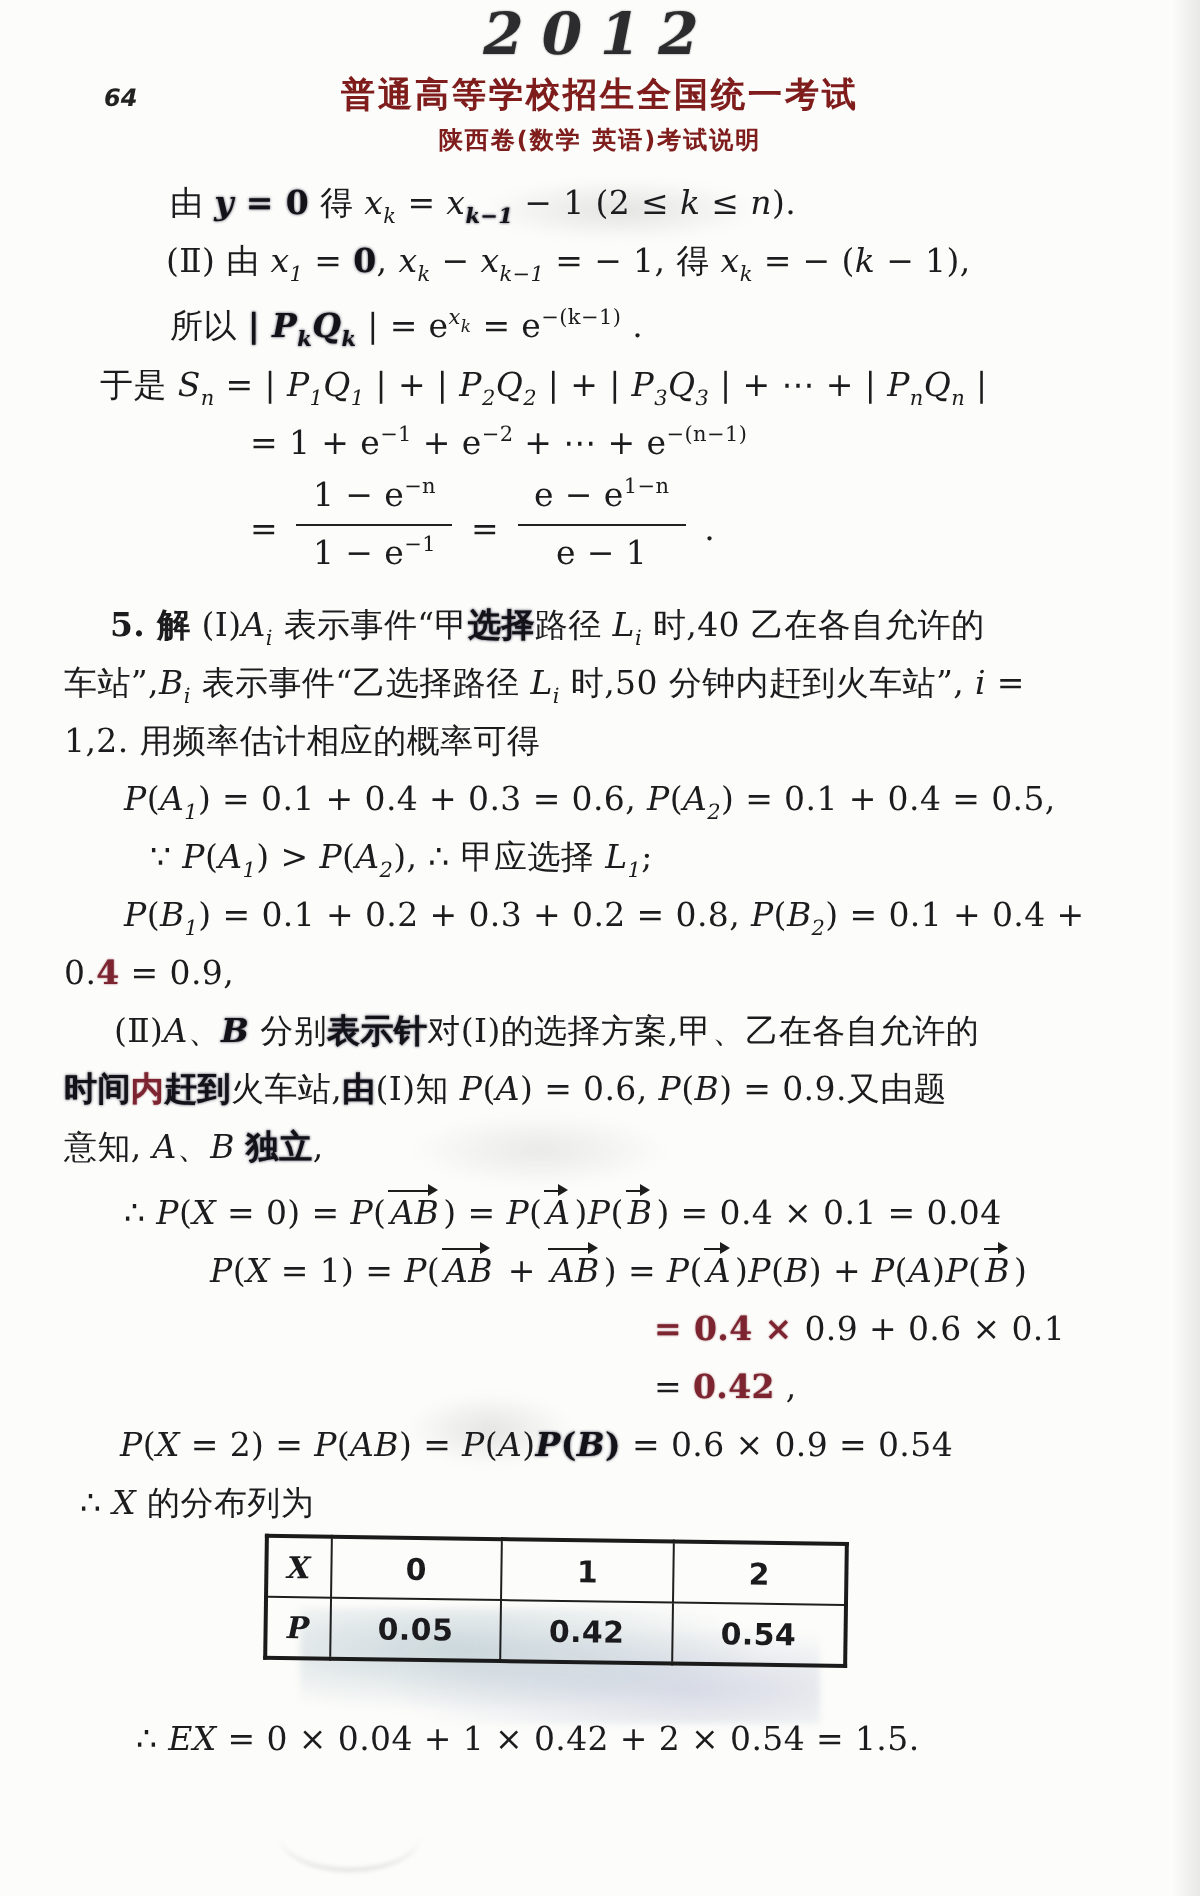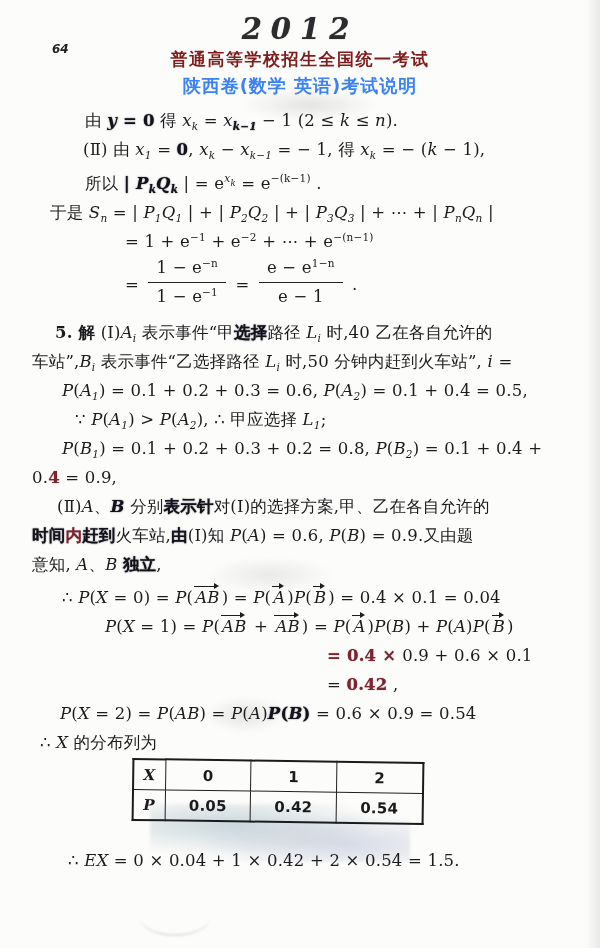--- a/index.html
+++ b/index.html
@@ -22,35 +22,35 @@
                  radial-gradient(ellipse at 75% 70%,rgba(100,115,165,.24),transparent 55%);
       filter:blur(1.5px);}
   .s3{left:200px;top:695px;width:90px;height:40px;
       background:radial-gradient(ellipse at 50% 50%,rgba(110,110,115,.16),transparent 65%);filter:blur(2px);}
   .s4{left:200px;top:555px;width:140px;height:40px;
       background:radial-gradient(ellipse at 50% 50%,rgba(100,100,110,.12),transparent 65%);filter:blur(2px);}
   .s5{left:140px;top:900px;width:70px;height:34px;border-bottom:2px solid rgba(130,130,130,.22);
       border-radius:50%;filter:blur(1px);}
 
   
-  .hdr{position:relative;text-align:center;padding-top:12px;}
+  .hdr{position:relative;text-align:center;}
   .year{
     font-family:"DejaVu Serif","Liberation Serif",serif;
     font-style:italic;font-weight:700;font-size:29px;letter-spacing:9px;
     color:#2c2c2e;text-shadow:0 0 1px rgba(40,40,40,.6);
   }
   .pageno{
     position:absolute;left:52px;top:42px;
     font-family:"DejaVu Sans","Liberation Sans",sans-serif;
     font-weight:700;font-style:italic;font-size:12px;color:#222;
   }
   .t1{font-family:"DejaVu Sans","Liberation Sans",sans-serif;font-weight:700;
       font-size:17px;letter-spacing:1.5px;color:#7f1d1d;margin-top:2px;}
   .t2{font-family:"DejaVu Sans","Liberation Sans",sans-serif;font-weight:700;
-      font-size:18px;letter-spacing:1px;color:#3b82f6;margin-top:3px;}
+      font-size:12px;letter-spacing:1px;color:#7f1d1d;margin-top:3px;}
 
   
   .content{position:relative;padding:12px 24px 0 32px;font-size:16.5px;letter-spacing:.2px;}
   .ln{line-height:22px;margin-bottom:7px;white-space:nowrap;}
   .lnfrac{margin:4px 0 6px 0;}.ml8{margin-left:8px;}.ml18{margin-left:18px;}
   .ml22{margin-left:22px;}.ml23{margin-left:23px;}.ml25{margin-left:25px;}
   .ml28{margin-left:28px;}.ml30{margin-left:30px;}.ml43{margin-left:43px;}
   .ml51{margin-left:51px;}.ml53{margin-left:53px;}.ml73{margin-left:73px;}
   .ml93{margin-left:93px;}.ml295{margin-left:295px;}
   .vgap{margin-top:11px;}
@@ -99,21 +99,22 @@
 
   <div class="content">
     <div class="ln ml53"><span>由 </span><span class="m ink">y</span><span class="ink"> = </span><span class="ink">0</span><span> 得 </span><span class="m">x</span><sub class="sub">k</sub><span> = </span><span class="m">x</span><sub class="sub ink">k−1</sub><span> − 1   (2 ≤ </span><span class="m">k</span><span> ≤ </span><span class="m">n</span><span>).</span></div>
     <div class="ln ml51"><span>(Ⅱ) 由 </span><span class="m">x</span><sub class="sub">1</sub><span> = </span><span class="ink">0</span><span>, </span><span class="m">x</span><sub class="sub">k</sub><span> − </span><span class="m">x</span><sub class="sub">k−1</sub><span> = − 1, 得 </span><span class="m">x</span><sub class="sub">k</sub><span> = − (</span><span class="m">k</span><span> − 1),</span></div>
     <div class="ln ml53"><span>所以 </span><span class="ink">| </span><span class="m ink">P</span><sub class="sub ink">k</sub><span class="m ink">Q</span><sub class="sub ink">k</sub><span> | = e</span><sup class="sup m">x</sup><span class="supsub">k</span><span> = e</span><sup class="sup">−(k−1)</sup><span> .</span></div>
     <div class="ln ml18"><span>于是   </span><span class="m">S</span><sub class="sub">n</sub><span> = | </span><span class="m">P</span><sub class="sub">1</sub><span class="m">Q</span><sub class="sub">1</sub><span> | + | </span><span class="m">P</span><sub class="sub">2</sub><span class="m">Q</span><sub class="sub">2</sub><span> | + | </span><span class="m">P</span><sub class="sub">3</sub><span class="m">Q</span><sub class="sub">3</sub><span> | + ⋯ + | </span><span class="m">P</span><sub class="sub">n</sub><span class="m">Q</span><sub class="sub">n</sub><span> |</span></div>
     <div class="ln ml93"><span>= 1 + e</span><sup class="sup">−1</sup><span> + e</span><sup class="sup">−2</sup><span> + ⋯ + e</span><sup class="sup">−(n−1)</sup></div>
     <div class="ln ml93 lnfrac"><span>= </span><span class="frac"><span class="num"><span>1 − e</span><sup class="sup">−n</sup></span><span class="den"><span>1 − e</span><sup class="sup">−1</sup></span></span><span> = </span><span class="frac"><span class="num"><span>e − e</span><sup class="sup">1−n</sup></span><span class="den"><span>e − 1</span></span></span><span> .</span></div>
     <div class="ln ml23 vgap"><span class="b">5. 解</span><span>   (Ⅰ)</span><span class="m">A</span><sub class="sub">i</sub><span> 表示事件“甲</span><span class="ink">选择</span><span>路径 </span><span class="m">L</span><sub class="sub">i</sub><span> 时,40 乙在各自允许的</span></div>
     <div class="ln"><span>车站”,</span><span class="m">B</span><sub class="sub">i</sub><span> 表示事件“乙选择路径 </span><span class="m">L</span><sub class="sub">i</sub><span> 时,50 分钟内赶到火车站”, </span><span class="m">i</span><span> =</span></div>
-    <div class="ln ml30"><span class="m">P</span><span>(</span><span class="m">A</span><sub class="sub">1</sub><span>) = 0.1 + 0.2 + 0.3 = 0.6, </span><span class="m">P</span><span>(</span><span class="m">A</span><sub class="sub">2</sub><span>) = 0.1 + 0.4 = 0.5,</span></div>
+    <div class="ln"><span>1,2. 用频率估计相应的概率可得</span></div>
+    <div class="ln ml30"><span class="m">P</span><span>(</span><span class="m">A</span><sub class="sub">1</sub><span>) = 0.1 + 0.4 + 0.3 = 0.6, </span><span class="m">P</span><span>(</span><span class="m">A</span><sub class="sub">2</sub><span>) = 0.1 + 0.4 = 0.5,</span></div>
     <div class="ln ml43"><span>∵   </span><span class="m">P</span><span>(</span><span class="m">A</span><sub class="sub">1</sub><span>) &gt; </span><span class="m">P</span><span>(</span><span class="m">A</span><sub class="sub">2</sub><span>),      ∴    甲应选择 </span><span class="m">L</span><sub class="sub">1</sub><span>;</span></div>
     <div class="ln ml30"><span class="m">P</span><span>(</span><span class="m">B</span><sub class="sub">1</sub><span>) = 0.1 + 0.2 + 0.3 + 0.2 = 0.8, </span><span class="m">P</span><span>(</span><span class="m">B</span><sub class="sub">2</sub><span>) = 0.1 + 0.4 +</span></div>
     <div class="ln"><span>0.</span><span class="redink">4</span><span> = 0.9,</span></div>
     <div class="ln ml25"><span>(Ⅱ)</span><span class="m">A</span><span>、</span><span class="m ink">B</span><span> 分别</span><span class="ink">表示</span><span class="ink">针</span><span>对(Ⅰ)的选择方案,甲、乙在各自允许的</span></div>
     <div class="ln"><span class="ink">时间</span><span class="redink">内</span><span class="ink">赶到</span><span>火车站,</span><span class="ink">由</span><span>(Ⅰ)知 </span><span class="m">P</span><span>(</span><span class="m">A</span><span>) = 0.6, </span><span class="m">P</span><span>(</span><span class="m">B</span><span>) = 0.9.又由题</span></div>
     <div class="ln"><span>意知, </span><span class="m">A</span><span>、</span><span class="m">B</span><span> </span><span class="ink">独立</span><span>,</span></div>
     <div class="ln ml30 vgap"><span>∴   </span><span class="m">P</span><span>(</span><span class="m">X</span><span> = 0) = </span><span class="m">P</span><span>(</span><span class="vec">AB</span><span>) = </span><span class="m">P</span><span>(</span><span class="vec">A</span><span>)</span><span class="m">P</span><span>(</span><span class="vec">B</span><span>) = 0.4 × 0.1 = 0.04</span></div>
     <div class="ln ml73"><span class="m">P</span><span>(</span><span class="m">X</span><span> = 1) = </span><span class="m">P</span><span>(</span><span class="vec">AB</span><span> + </span><span class="vec">AB</span><span>) = </span><span class="m">P</span><span>(</span><span class="vec">A</span><span>)</span><span class="m">P</span><span>(</span><span class="m">B</span><span>) + </span><span class="m">P</span><span>(</span><span class="m">A</span><span>)</span><span class="m">P</span><span>(</span><span class="vec">B</span><span>)</span></div>
     <div class="ln ml295"><span class="redink">= </span><span class="redink">0.4</span><span class="redink"> × </span><span>0.9 + 0.6 × 0.1</span></div>
     <div class="ln ml295"><span>= </span><span class="redink">0.42</span><span> ,</span></div>

